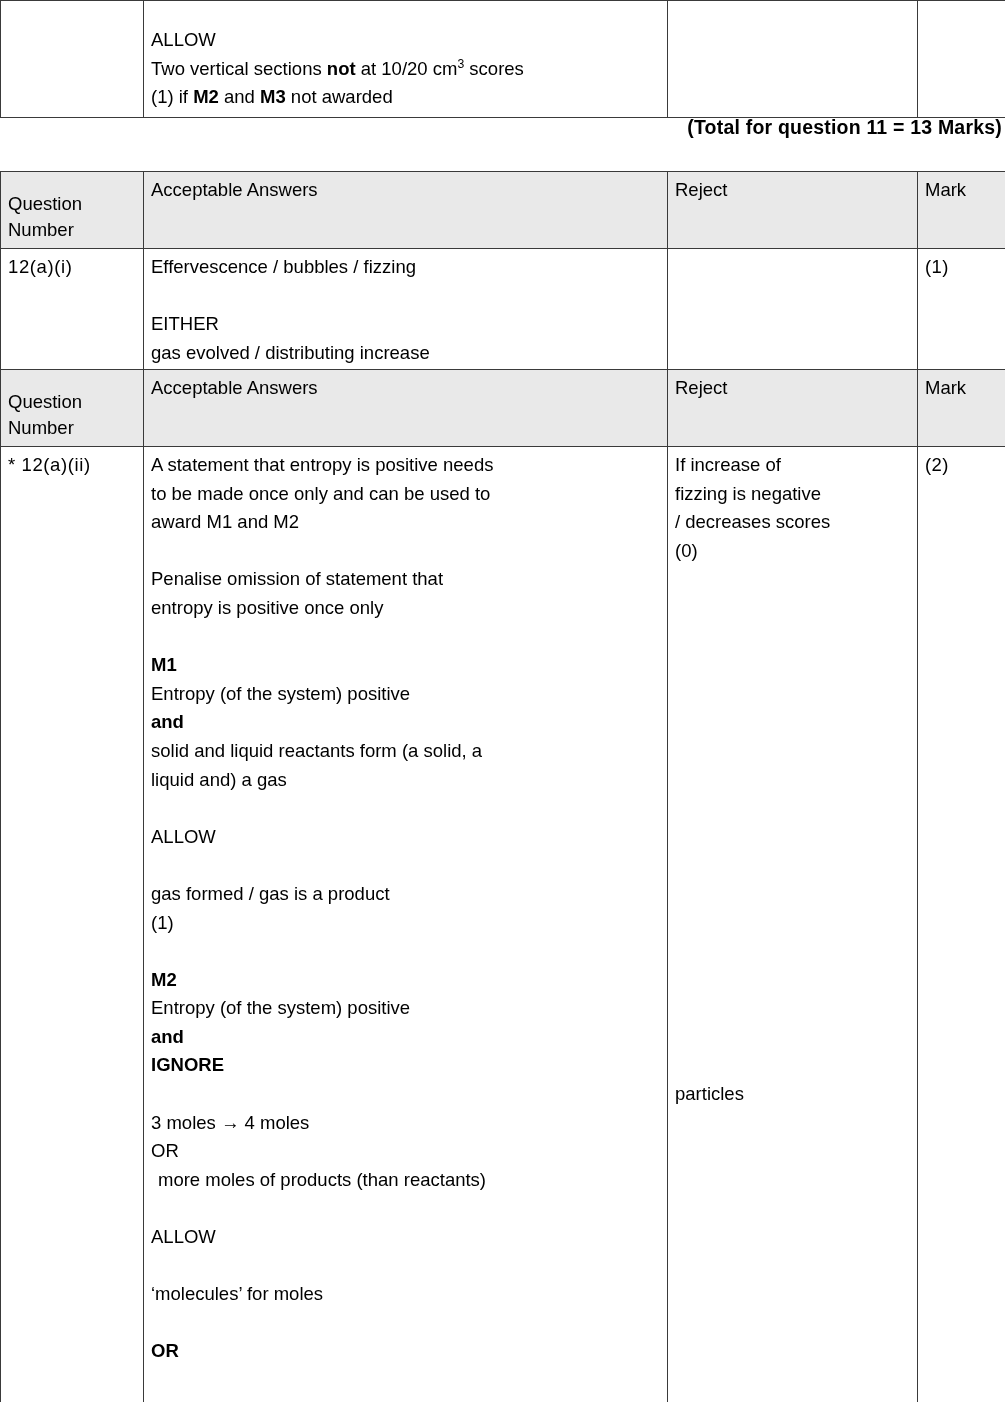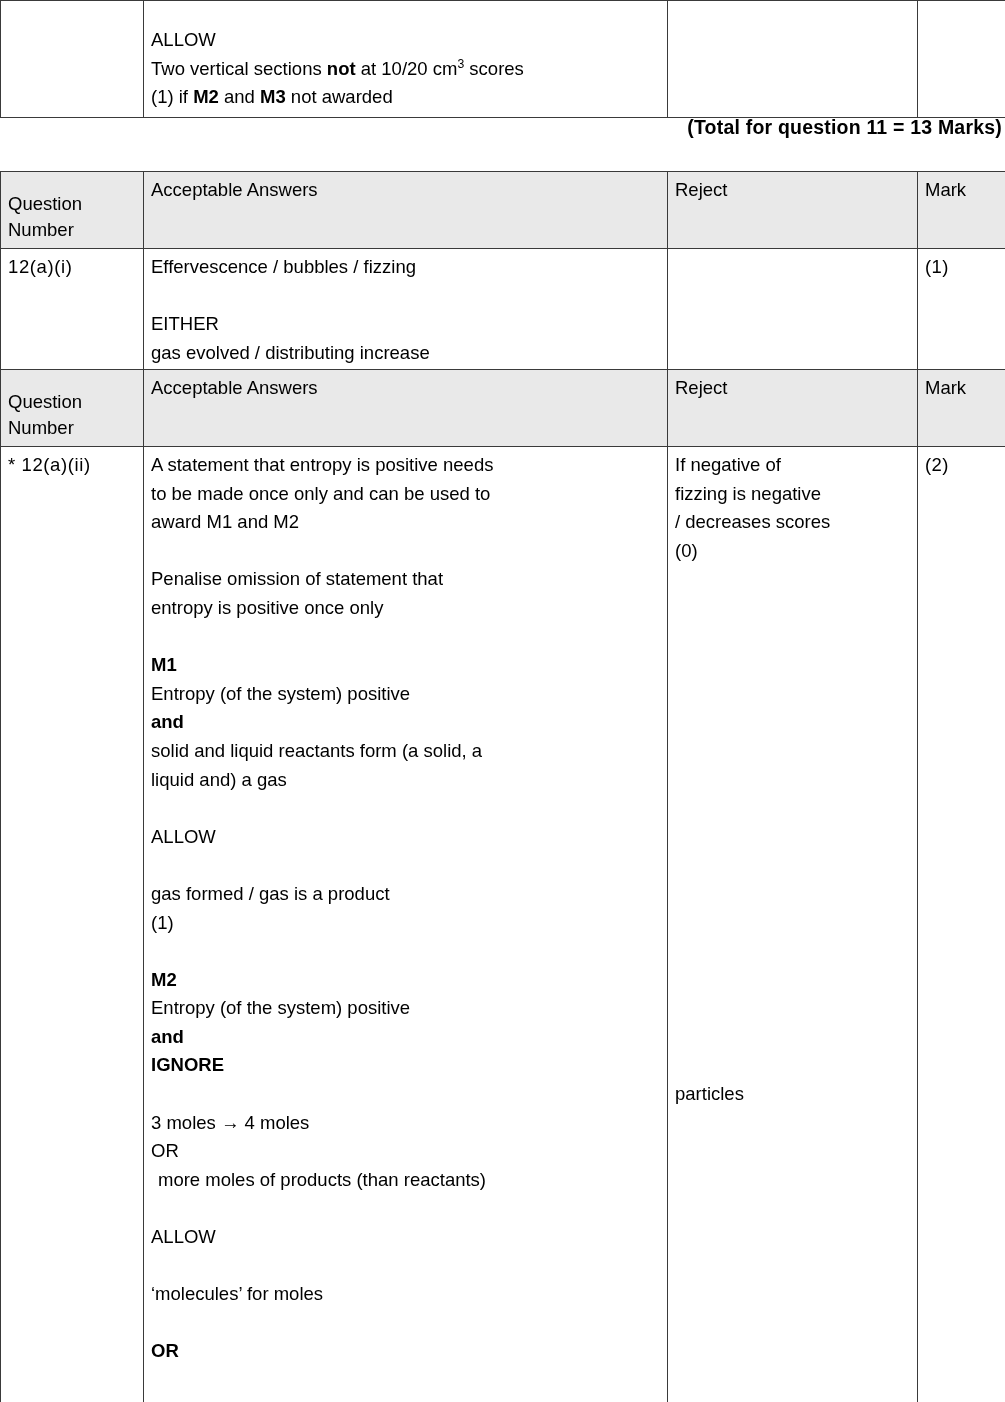--- a/index.html
+++ b/index.html
@@ -222,21 +222,21 @@
           <span class="blank-line"></span>
           <div class="para">‘molecules’ for moles</div>
           <span class="blank-line"></span>
           <div class="para b">OR</div>
           <span class="blank-line"></span>
           <div class="para">More ways of distributing energy</div>
 
         </td>
 
         <td>
-          <div class="para">If negative of</div>
+          <div class="para">If increase of</div>
           <div class="para">fizzing is negative</div>
           <div class="para">/ decreases scores</div>
           <div class="para">(0)</div>
           <span class="blank-line"></span>
           <span class="blank-line"></span>
           <span class="blank-line"></span>
           <span class="blank-line"></span>
           <span class="blank-line"></span>
           <span class="blank-line"></span>
           <span class="blank-line"></span>

